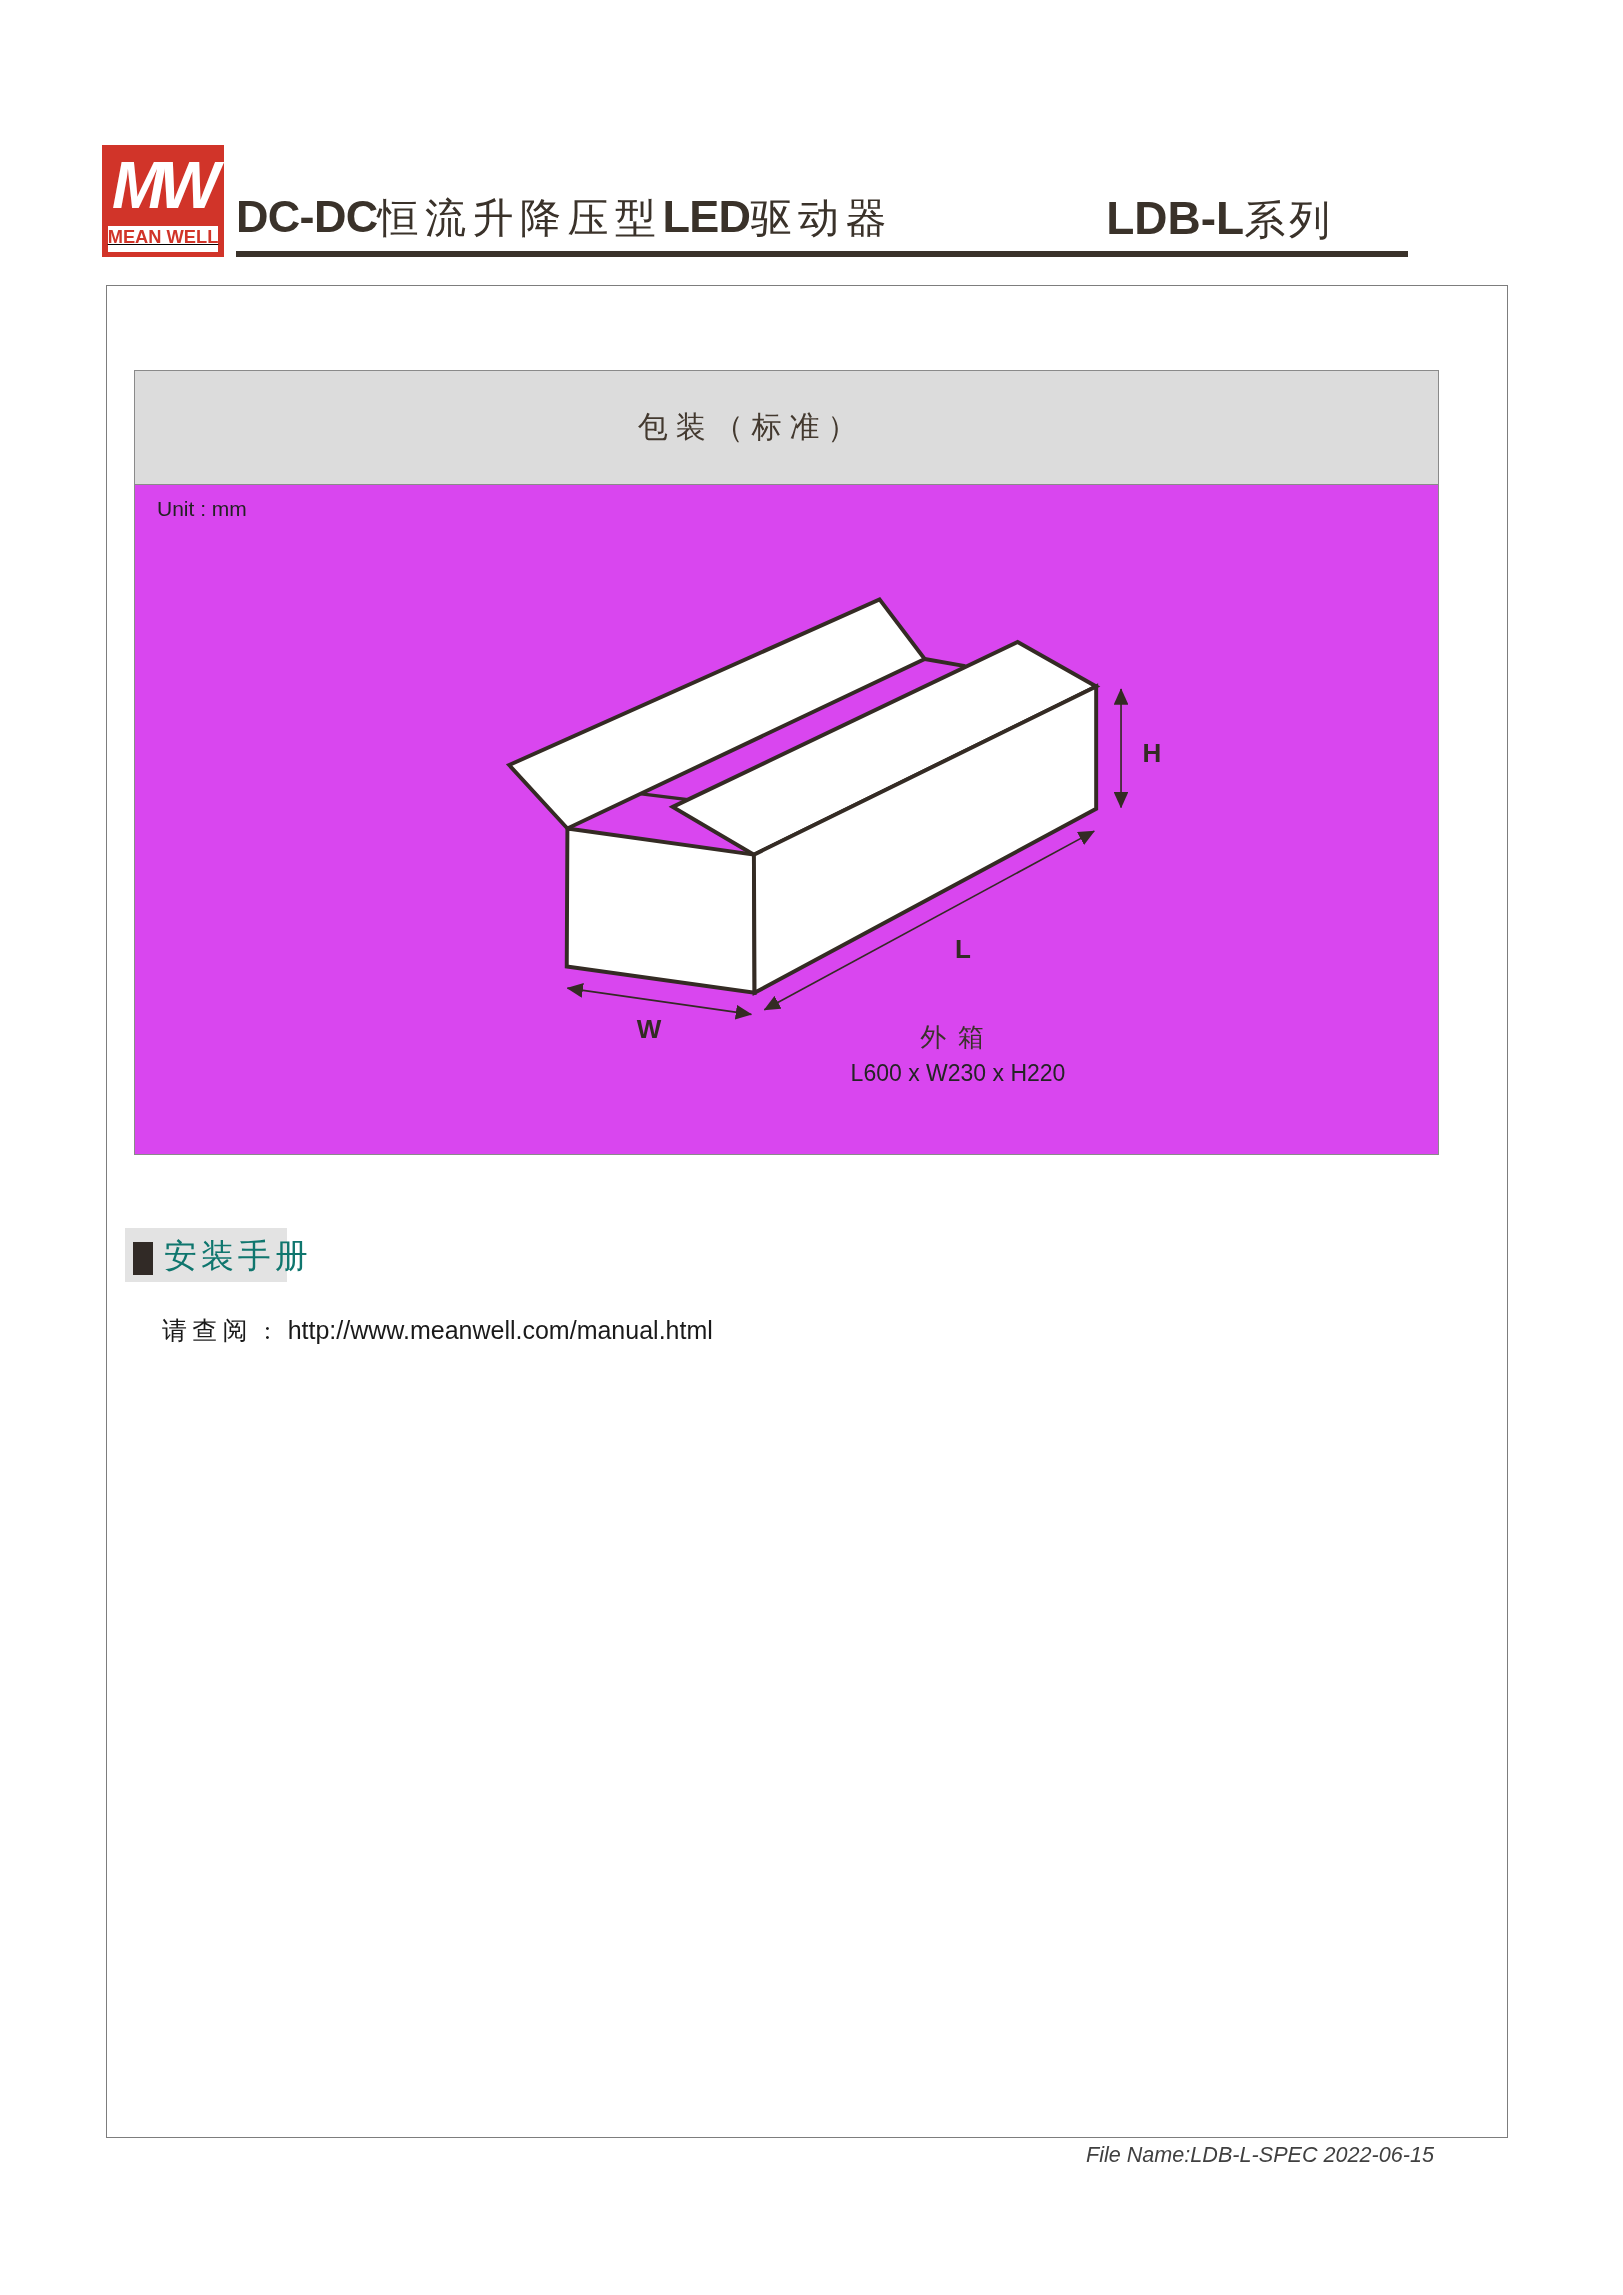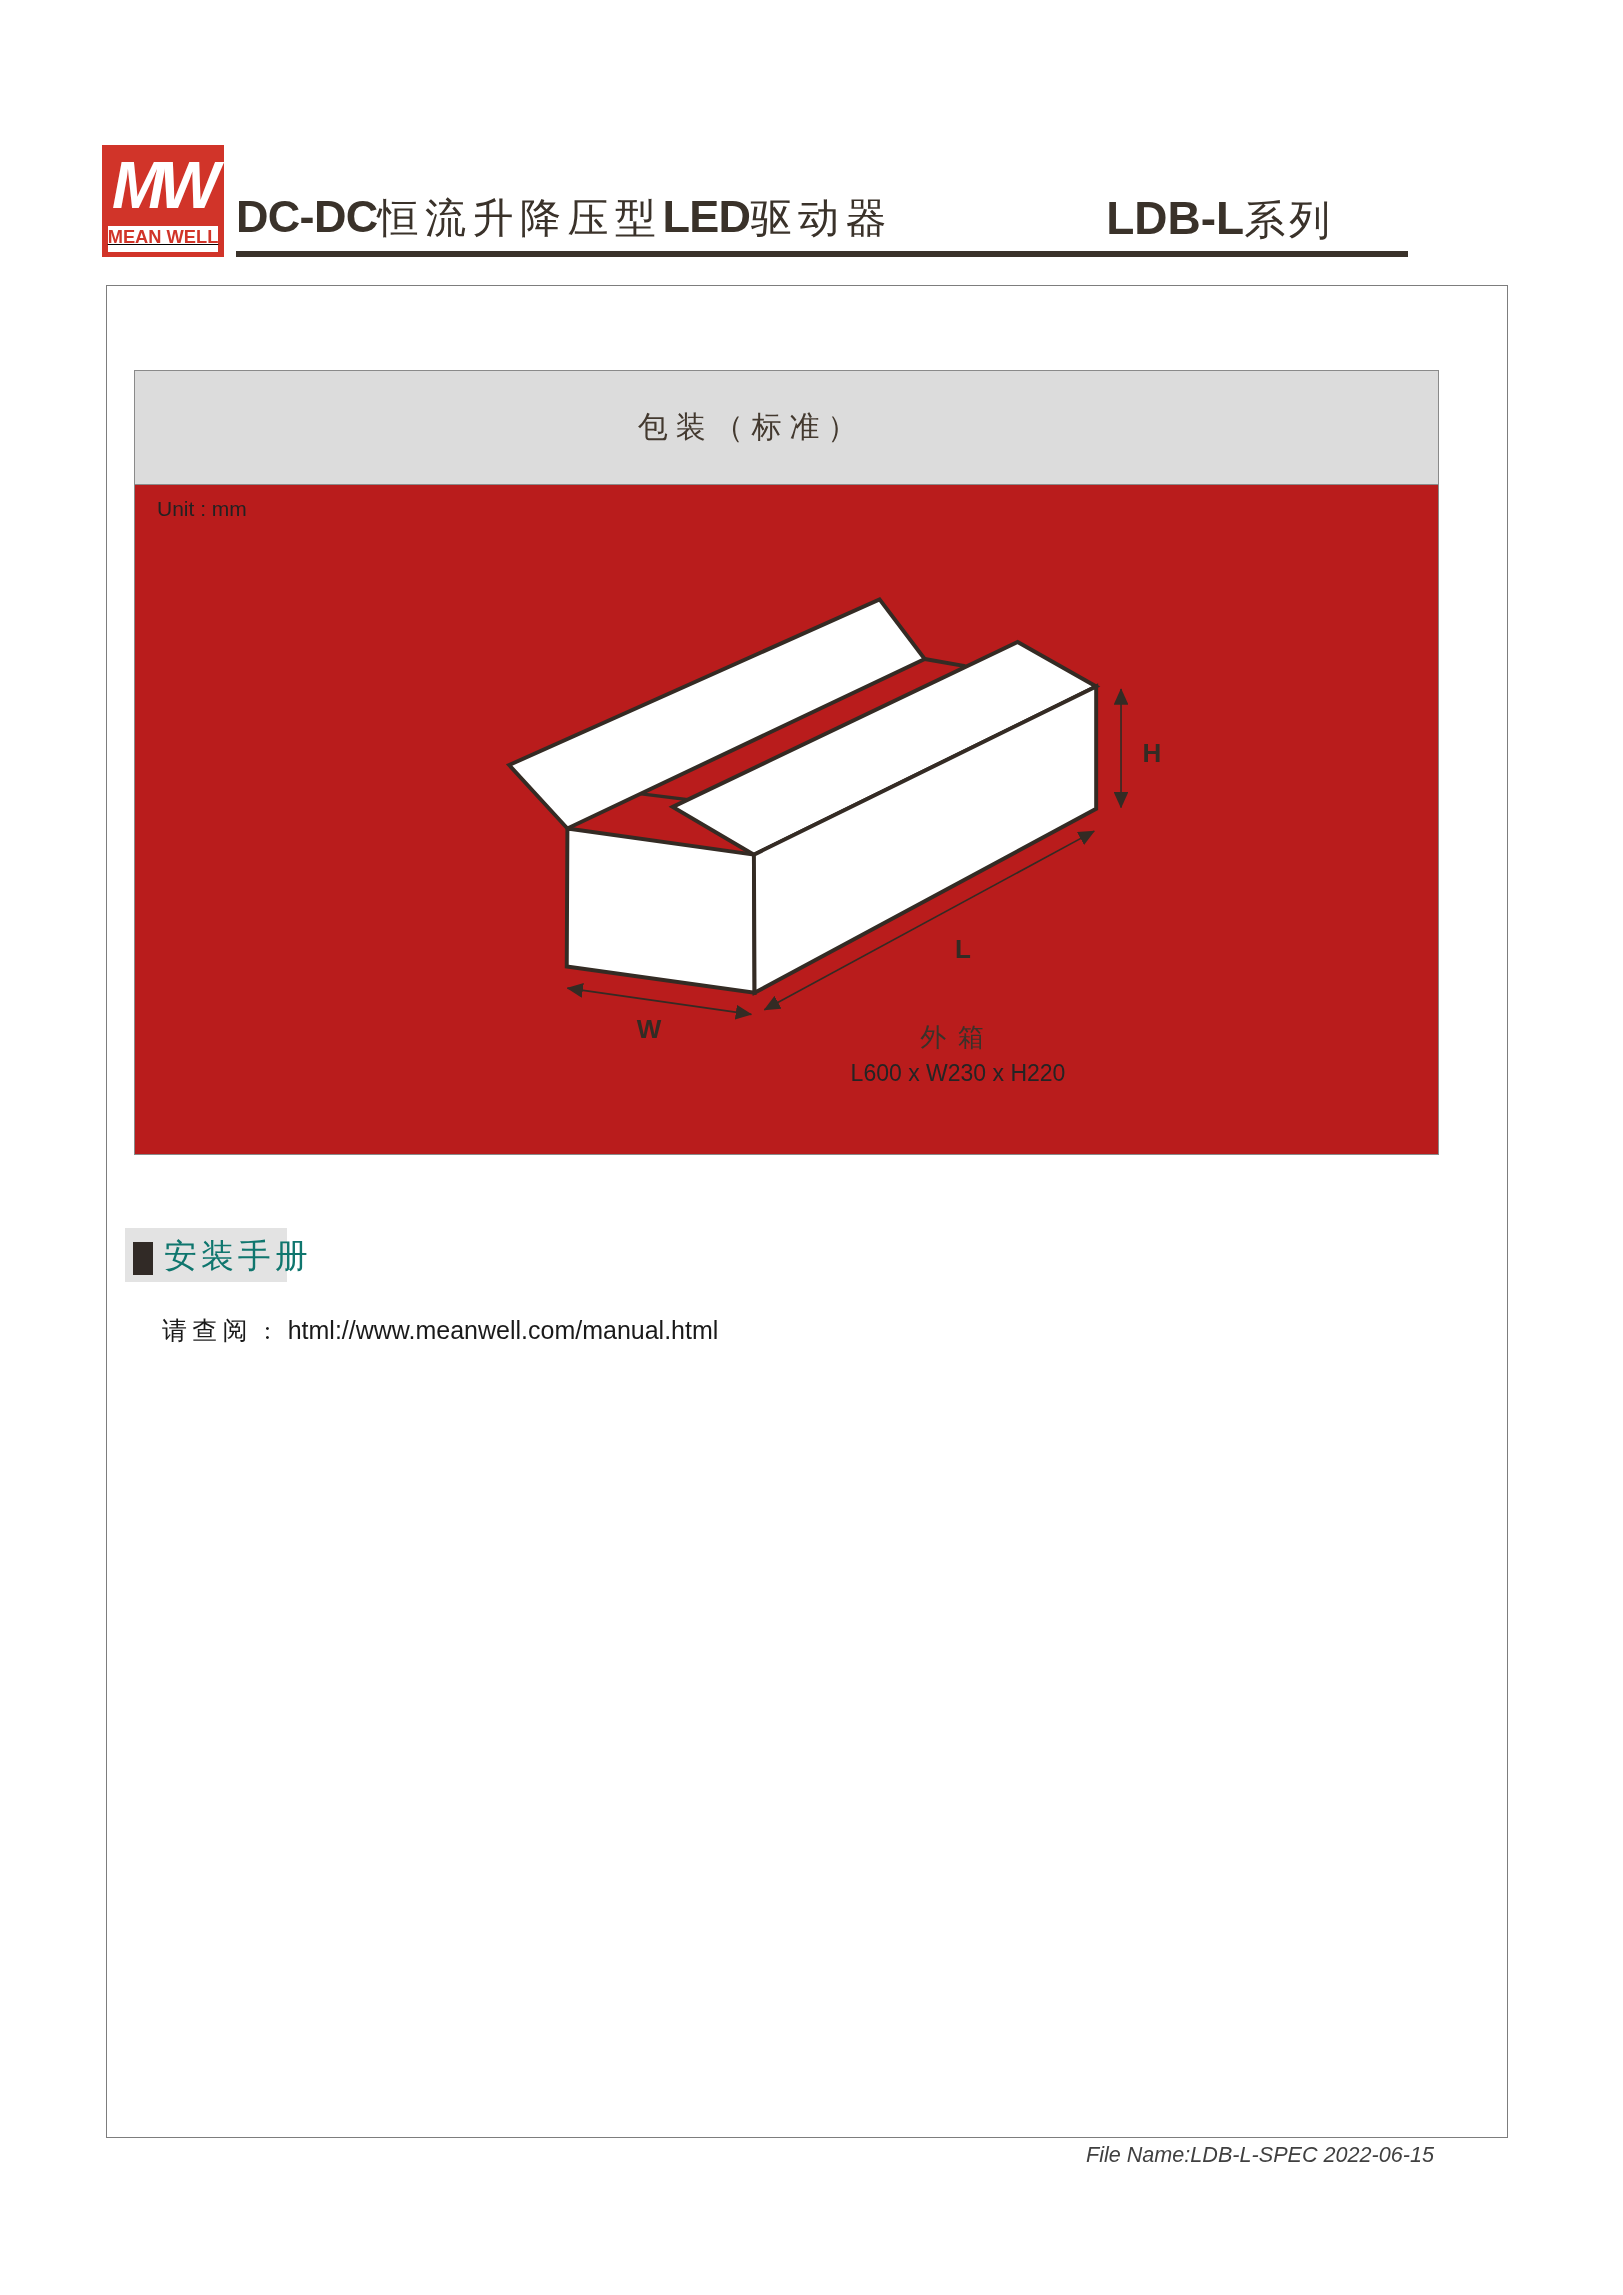--- a/index.html
+++ b/index.html
@@ -22,21 +22,21 @@
   #title .cjk { font-family:"Liberation Serif", serif; font-size:41px; letter-spacing:6.5px; }
   #series { right:215px; top:191px; white-space:nowrap; color:#3a322a; text-align:right; }
   #series .lat { font-weight:bold; font-size:46px; }
   #series .cjk { font-family:Liberation Sans, sans-serif; font-size:41px; letter-spacing:3.9px; }
   #title-underline { left:236px; top:251px; width:1172px; height:5.9px; background:#3a322a; }
 
   
   #frame { left:106px; top:285px; width:1402px; height:1853px; border:1.3px solid #7d7d7d; }
 
   
-  #panel { left:134px; top:370px; width:1305px; height:785px; border:1.3px solid #8a8a8a; background:#b91c1c; }
+  #panel { left:134px; top:370px; width:1305px; height:785px; border:1.3px solid #8a8a8a; background:#d946ef; }
   #panel-header { position:absolute; left:0; top:0; right:0; height:114px; background:#dcdcdc;
                   border-bottom:1.3px solid #8a8a8a; display:flex; align-items:center; justify-content:center; }
   #panel-header span { font-family:"Liberation Serif", serif; font-size:30px; color:#43392f;
                        letter-spacing:7.9px; transform:translateX(-35px); white-space:nowrap; }
   #unit-label { left:157px; top:497px; font-size:21px; color:#222; }
 
   
   .dim-label { transform:translate(-50%,-50%); font-weight:bold; font-size:26px; color:#332b24; }
   #dim-h { left:1152px; top:753px; }
   #dim-l { left:963px; top:949px; }
@@ -125,19 +125,19 @@
 
   <div class="abs" id="carton-caption">
     <span class="cjk">外箱</span>
     <span class="dims">L600 x W230 x H220</span>
   </div>
 
   <div class="abs" id="manual-hl"></div>
   <div class="abs" id="manual-bullet"></div>
   <div class="abs" id="manual-heading">安装手册</div>
   <div class="abs" id="manual-note">
-    <span class="cjk">请查阅 : </span><span class="url">html://www.meanwell.com/manual.html</span>
+    <span class="cjk">请查阅 : </span><span class="url">http://www.meanwell.com/manual.html</span>
   </div>
 
   <div class="abs" id="footer">File Name:LDB-L-SPEC  2022-06-15</div>
 
 </div>
 
 
 </body></html>

